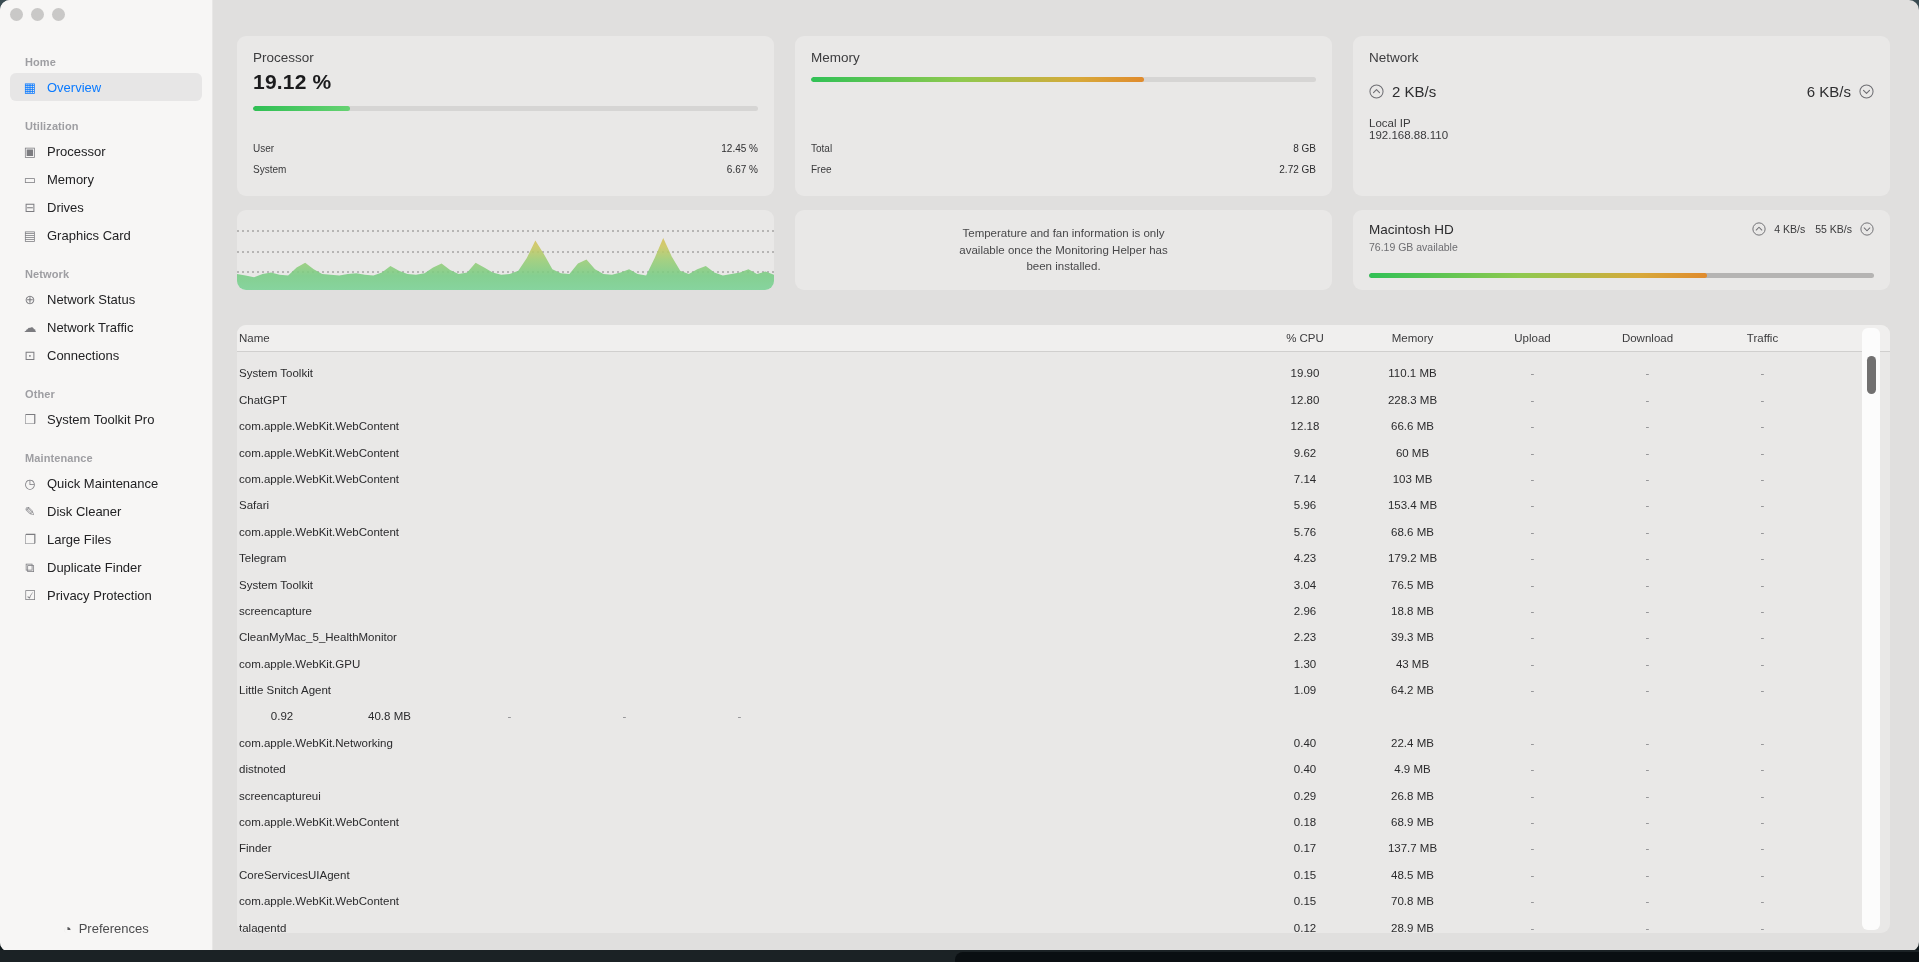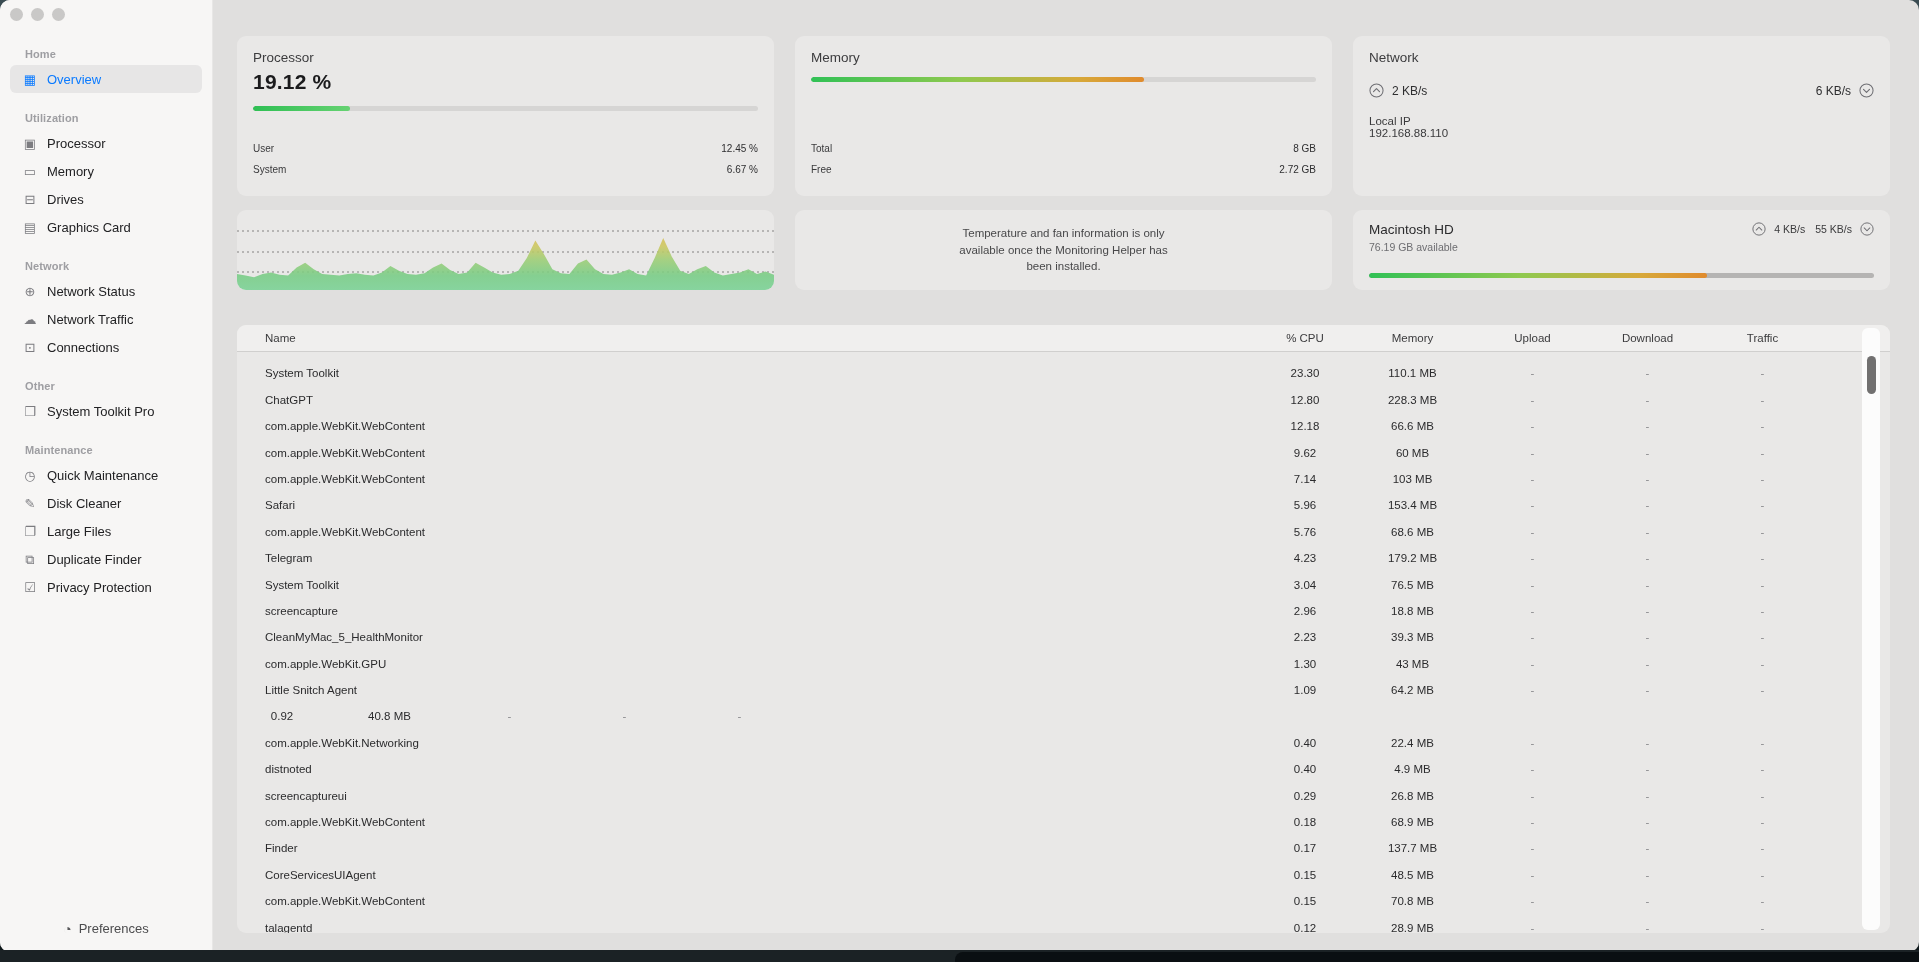--- a/index.html
+++ b/index.html
@@ -22,21 +22,21 @@
   .sidebar {
     position:absolute; left:0; top:0; bottom:0; width:213px;
     background:#f7f6f5; border-right:1px solid rgba(0,0,0,.06);
   }
   .traffic-lights { position:absolute; top:8px; left:10px; display:flex; gap:8px; }
   .traffic-lights .dot { width:13px; height:13px; border-radius:50%; background:#c9c8c7; }
   .nav { position:absolute; top:40px; left:0; right:0; bottom:60px; overflow:hidden; }
   .section-label {
     margin:19px 0 5px 25px; font-size:11px; font-weight:700; color:#9e9ea2; letter-spacing:.1px;
   }
-  .nav .section:first-child .section-label { margin-top:8px; }
+  .nav .section:first-child .section-label { margin-top:16px; }
   .side-item {
     display:flex; align-items:center; gap:9px;
     margin:0 10px; padding:5px 10px 5px 12px; height:28px;
     border-radius:6px; font-size:13px; color:#222224; cursor:default;
   }
   .side-item .icon { width:16px; text-align:center; font-size:13px; color:#7c7c80; line-height:1; }
   .side-item.active { background:rgba(120,120,128,.13); color:#0a7aff; font-weight:500; }
   .side-item.active .icon { color:#0a7aff; }
   .prefs {
     position:absolute; bottom:16px; left:0; right:0;
@@ -58,21 +58,21 @@
   .bar { height:5px; border-radius:3px; background:#d6d5d4; margin-top:12px; position:relative; overflow:hidden; }
   .bar .fill { position:absolute; left:0; top:0; bottom:0; border-radius:3px; }
   .fill-green { background:linear-gradient(90deg,#2fbf54,#66d272); }
   .fill-mem { background:linear-gradient(90deg,#31c156 0%,#8fc94f 45%,#d7a93a 80%,#e08b2d 100%); }
   .detail-rows { margin-top:auto; padding-bottom:2px; }
   .detail-row { display:flex; justify-content:space-between; font-size:10px; color:#3a3a3c; padding:5px 0; }
   .detail-row .dl { color:#3a3a3c; }
   .detail-row .dv { color:#2e2e30; }
 
   
-  .net-speed-row { display:flex; justify-content:space-between; align-items:center; margin-top:18px; font-size:12px; color:#2e2e30; }
+  .net-speed-row { display:flex; justify-content:space-between; align-items:center; margin-top:18px; font-size:15px; color:#2e2e30; }
   .speed-cell { display:flex; align-items:center; gap:8px; }
   .circ-icon { width:15px; height:15px; flex:0 0 auto; }
   .net-ip-row { display:flex; justify-content:space-between; font-size:11.5px; color:#3a3a3c; margin-top:17px;flex-direction:column; }
 
   
   .chart-card { padding:0; }
   .gridline { position:absolute; left:0; right:0; height:2px;
     background-image:repeating-linear-gradient(90deg,#a5a4a3 0 2px,transparent 2px 5px); opacity:.75; }
   .chart-svg { position:absolute; inset:0; width:100%; height:100%; }
 
@@ -91,21 +91,21 @@
   .table-card {
     position:absolute; top:325px; left:0; right:0; height:608px;
     background:#e9e8e7; border-radius:9px; overflow:hidden;
   }
   .thead {
     position:relative; height:27px; background:#f0efee; border-bottom:1px solid #d0cfce;
     display:flex; align-items:center; font-size:11.5px; color:#3b3b3d;
   }
   .tbody { position:absolute; top:28px; left:0; right:0; bottom:0; }
   .trow { display:flex; align-items:flex-end; height:26.4px; font-size:11.5px; color:#2b2b2d; }
-  .c-name { flex:1; padding-left:28px; text-align:left; white-space:nowrap; overflow:hidden; }
+  .c-name { flex:1; padding-left:2px; text-align:left; white-space:nowrap; overflow:hidden; }
   .c-cpu { width:90px; text-align:center; }
   .c-mem { width:125px; text-align:center; }
   .c-upl,.c-dl,.c-tr { width:115px; text-align:center; color:inherit; }
   .c-end { width:70px; }
   .trow .c-upl,.trow .c-dl,.trow .c-tr { color:#8a8a8e; }
   .thead > div { position:relative; }
   .thead .sep::before { content:''; position:absolute; left:0; top:6px; bottom:6px; width:1px; background:#d2d1d0; }
   .scroll-track {
     position:absolute; top:3px; bottom:3px; right:10px; width:18px;
     background:#fcfcfc; border-radius:6px; z-index:3;
@@ -368,21 +368,21 @@
         <div class="c-mem sep">Memory</div>
         <div class="c-upl sep">Upload</div>
         <div class="c-dl sep">Download</div>
         <div class="c-tr sep">Traffic</div>
         <div class="c-end sep"></div>
       </div>
       <div class="tbody">
 
           <div class="trow">
             <div class="c-name">System Toolkit</div>
-            <div class="c-cpu">23.30</div>
+            <div class="c-cpu">19.90</div>
             <div class="c-mem">110.1 MB</div>
             <div class="c-upl">-</div>
             <div class="c-dl">-</div>
             <div class="c-tr">-</div>
             <div class="c-end"></div>
           </div>
 
           <div class="trow">
             <div class="c-name">ChatGPT</div>
             <div class="c-cpu">12.80</div>

